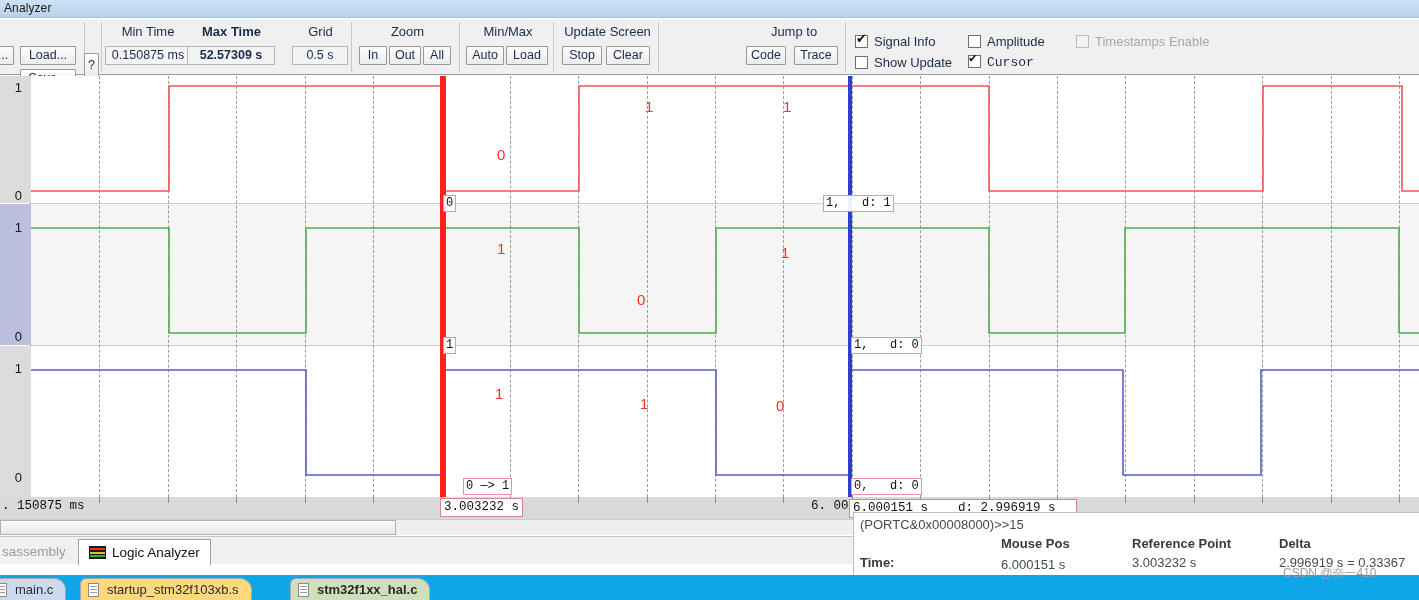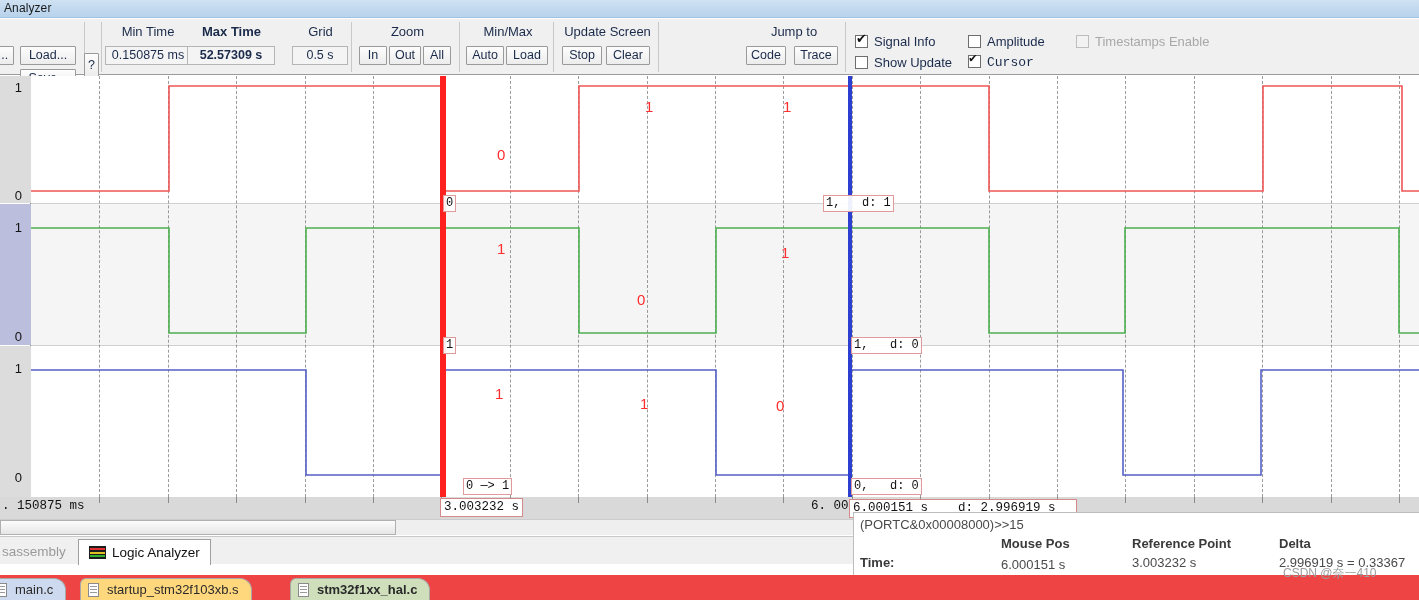--- a/index.html
+++ b/index.html
@@ -221,21 +221,21 @@
   }
   .la-icon i {
     position: absolute; left: 1px; height: 2px; width: 15px; display: block;
   }
   .la-icon i.r { top: 2px; background: #e03030; }
   .la-icon i.y { top: 6px; background: #e0c020; }
   .la-icon i.g { top: 9px; background: #30b030; }
 
   .filetabs {
     position: absolute; left: 0; top: 575px; width: 1419px; height: 25px;
-    background: #ef4444;
+    background: #0ea5e9;
   }
   .ftab {
     position: absolute; top: 3px; height: 24px;
     border: 1px solid #a8a8a8;
     border-bottom: none;
     border-radius: 6px 12px 0 0;
     font-size: 13px; color: #2a2a2a; line-height: 22px;
     padding: 0 12px 0 26px; white-space: nowrap;
   }
   .ftab .page {

